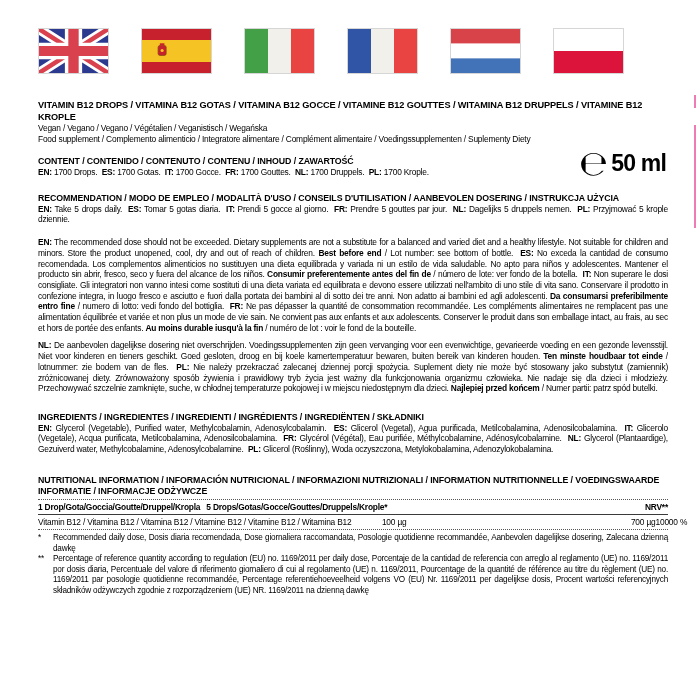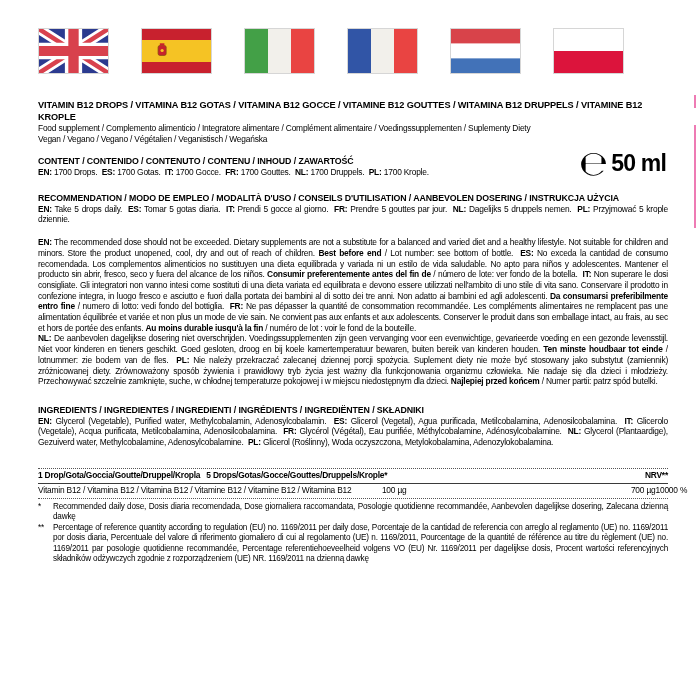--- a/index.html
+++ b/index.html
@@ -35,21 +35,21 @@
     letter-spacing: -0.1px;
   }
   .body-text {
     font-size: 8.4px; line-height: 10.7px; letter-spacing: -0.2px;
     text-align: justify;
   }
   .b { font-weight: bold; }
   .sec-content { margin-top: 12px; position: relative; }
   .sec-recommendation { margin-top: 15px; }
   .sec-directions { margin-top: 12px; }
-  .para2 { }
+  .para2 { margin-top: 7px; }
   .sec-ingredients { margin-top: 18px; }
   .sec-nutrition { margin-top: 20px; }
   
   .volume {
     position: absolute; right: 2px; top: -10px;
     display: flex; align-items: center;
   }
   .emark {
     font-family: "DejaVu Sans", sans-serif;
     font-size: 34px; line-height: 34px; font-weight: 400;
@@ -128,22 +128,22 @@
     </div>
     <div class="flag">
       <svg viewBox="0 0 60 40" preserveAspectRatio="none">
         <rect width="60" height="20" fill="#FFFFFF"></rect>
         <rect y="20" width="60" height="20" fill="#DC143C"></rect>
       </svg>
     </div>
   </div>
 
   <div class="title">VITAMIN B12 DROPS / VITAMINA B12 GOTAS / VITAMINA B12 GOCCE / VITAMINE B12 GOUTTES / WITAMINA B12 DRUPPELS / VITAMINE B12 KROPLE</div>
+  <div class="subline">Vegan / Vegano / Vegano / Végétalien / Veganistisch / Wegańska</div>
   <div class="subline">Food supplement / Complemento alimenticio / Integratore alimentare / Complément alimentaire / Voedingssupplementen / Suplementy Diety</div>
-  <div class="subline">Vegan / Vegano / Vegano / Végétalien / Veganistisch / Wegańska</div>
 
   <div class="sec-content">
     <div class="heading">CONTENT / CONTENIDO / CONTENUTO / CONTENU / INHOUD / ZAWARTOŚĆ</div>
     <div class="body-text" style="text-align:left;"><span class="b">EN:</span><span> 1700 Drops.&nbsp; </span><span class="b">ES:</span><span> 1700 Gotas.&nbsp; </span><span class="b">IT:</span><span> 1700 Gocce.&nbsp; </span><span class="b">FR:</span><span> 1700 Gouttes.&nbsp; </span><span class="b">NL:</span><span> 1700 Druppels.&nbsp; </span><span class="b">PL:</span><span> 1700 Krople.</span></div>
     <div class="volume">
       <span class="emark">℮</span>
       <span class="vol-value">50 ml</span>
     </div>
   </div>
 
@@ -156,20 +156,21 @@
     <div class="body-text"><span class="b">EN:</span><span> The recommended dose should not be exceeded. Dietary supplements are not a substitute for a balanced and varied diet and a healthy lifestyle. Not suitable for children and minors. Store the product unopened, cool, dry and out of reach of children. </span><span class="b">Best before end</span><span> / Lot number: see bottom of bottle.&nbsp; </span><span class="b">ES:</span><span> No exceda la cantidad de consumo recomendada. Los complementos alimenticios no sustituyen una dieta equilibrada y variada ni un estilo de vida saludable. No apto para niños y adolescentes. Mantener el producto sin abrir, fresco, seco y fuera del alcance de los niños. </span><span class="b">Consumir preferentemente antes del fin de</span><span> / número de lote: ver fondo de la botella.&nbsp; </span><span class="b">IT:</span><span> Non superare le dosi consigliate. Gli integratori non vanno intesi come sostituti di una dieta variata ed equilibrata e devono essere utilizzati nell'ambito di uno stile di vita sano. Conservare il prodotto in confezione integra, in luogo fresco e asciutto e fuori dalla portata dei bambini al di sotto dei tre anni. Non adatto ai bambini ed agli adolescenti. </span><span class="b">Da consumarsi preferibilmente entro fine</span><span> / numero di lotto: vedi fondo del bottiglia.&nbsp; </span><span class="b">FR:</span><span> Ne pas dépasser la quantité de consommation recommandée. Les compléments alimentaires ne remplacent pas une alimentation équilibrée et variée et non plus un mode de vie sain. Ne convient pas aux enfants et aux adolescents. Conserver le produit dans son emballage intact, au frais, au sec et hors de portée des enfants. </span><span class="b">Au moins durable iusqu'à la fin</span><span> / numéro de lot : voir le fond de la bouteille.</span></div>
     <div class="body-text para2"><span class="b">NL:</span><span> De aanbevolen dagelijkse dosering niet overschrijden. Voedingssupplementen zijn geen vervanging voor een evenwichtige, gevarieerde voeding en een gezonde levensstijl. Niet voor kinderen en tieners geschikt. Goed gesloten, droog en bij koele kamertemperatuur bewaren, buiten bereik van kinderen houden. </span><span class="b">Ten minste houdbaar tot einde</span><span> / lotnummer: zie bodem van de fles.&nbsp; </span><span class="b">PL:</span><span> Nie należy przekraczać zalecanej dziennej porcji spożycia. Suplement diety nie może być stosowany jako substytut (zamiennik) zróżnicowanej diety. Zrównoważony sposób żywienia i prawidłowy tryb życia jest ważny dla funkcjonowania organizmu człowieka. Nie nadaje się dla dzieci i młodzieży. Przechowywać szczelnie zamknięte, suche, w chłodnej temperaturze pokojowej i w miejscu niedostępnym dla dzieci. </span><span class="b">Najlepiej przed końcem</span><span> / Numer partii: patrz spód butelki.</span></div>
   </div>
 
   <div class="sec-ingredients">
     <div class="heading">INGREDIENTS / INGREDIENTES / INGREDIENTI / INGRÉDIENTS / INGREDIËNTEN / SKŁADNIKI</div>
     <div class="body-text"><span class="b">EN:</span><span> Glycerol (Vegetable), Purified water, Methylcobalamin, Adenosylcobalamin.&nbsp; </span><span class="b">ES:</span><span> Glicerol (Vegetal), Agua purificada, Metilcobalamina, Adenosilcobalamina.&nbsp; </span><span class="b">IT:</span><span> Glicerolo (Vegetale), Acqua purificata, Metilcobalamina, Adenosilcobalamina.&nbsp; </span><span class="b">FR:</span><span> Glycérol (Végétal), Eau purifiée, Méthylcobalamine, Adénosylcobalamine.&nbsp; </span><span class="b">NL:</span><span> Glycerol (Plantaardige), Gezuiverd water, Methylcobalamine, Adenosylcobalamine.&nbsp; </span><span class="b">PL:</span><span> Glicerol (Roślinny), Woda oczyszczona, Metylokobalamina, Adenozylokobalamina.</span></div>
   </div>
 
   <div class="sec-nutrition">
+    <div class="heading">NUTRITIONAL INFORMATION / INFORMACIÓN NUTRICIONAL / INFORMAZIONI NUTRIZIONALI / INFORMATION NUTRITIONNELLE / VOEDINGSWAARDE INFORMATIE / INFORMACJE ODŻYWCZE</div>
 
     <div class="nutri">
       <div class="nt-row nt-head">
         <div class="cell cB">1 Drop/Gota/Goccia/Goutte/Druppel/Kropla</div>
         <div class="cell cC">5 Drops/Gotas/Gocce/Gouttes/Druppels/Krople*</div>
         <div class="cell cD">NRV**</div>
       </div>
       <div class="nt-row nt-data">
         <div class="cell cA">Vitamin B12 / Vitamina B12 / Vitamina B12 / Vitamine B12 / Vitamine B12 / Witamina B12</div>
         <div class="cell cB">100 µg</div>

